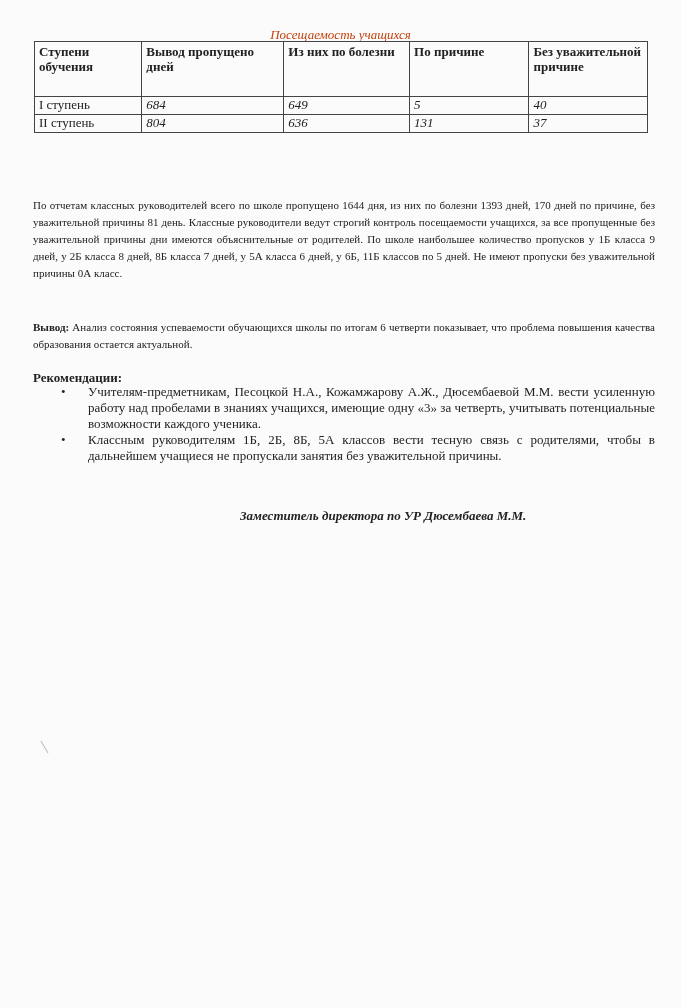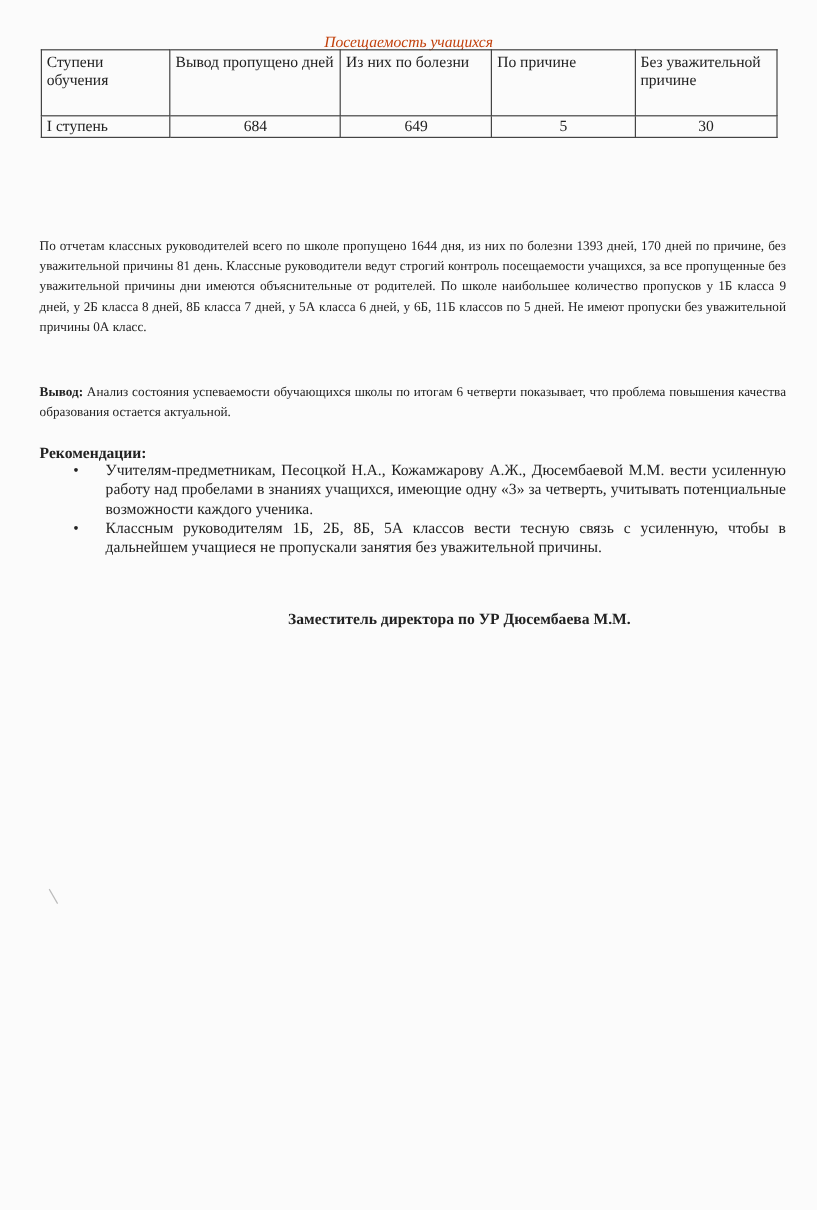--- a/index.html
+++ b/index.html
@@ -16,41 +16,41 @@
     text-align: center; font-style: italic; font-size: 13px; color: #c2410c;
   }
   table.att {
     position: absolute; left: 34px; top: 41px; width: 614px;
     border-collapse: collapse; font-size: 13px;
   }
   table.att td, table.att th {
     border: 1px solid #444; padding: 0 4px; vertical-align: top;
     line-height: 15px;
   }
-  table.att th { font-weight: normal; text-align: left; height: 52px; padding-top: 2px; }
+  table.att th { font-weight: bold; text-align: left; height: 52px; padding-top: 2px; }
   table.att td { height: 17px; }
-  table.att td.num { text-align: center; }
+  table.att td.num { text-align: left; font-style: italic; }
   .col1 { width: 101px; } .col2 { width: 137px; } .col3 { width: 121px; }
   .col4 { width: 114px; } .col5 { width: 111px; }
   .para {
     position: absolute; left: 33px; width: 622px; font-size: 11px;
     line-height: 17px; text-align: justify;
   }
   .p1 { top: 197px; }
   .p2 { top: 319px; }
   .rec-title { position: absolute; left: 33px; top: 370px; font-size: 13px; font-weight: bold; }
   ul.recs {
     position: absolute; left: 33px; top: 384px; width: 622px;
     margin: 0; padding: 0 0 0 55px; box-sizing: border-box;
     font-size: 13px; line-height: 16px; text-align: justify;
   }
   ul.recs li { margin: 0; padding-left: 0; list-style: none; position: relative; }
   ul.recs li .bullet { position: absolute; left: -27px; top: 0; }
   .signature {
-    position: absolute; left: 240px; top: 508px; font-size: 13px; font-weight: bold;
+    position: absolute; left: 240px; top: 508px; font-size: 13px; font-weight: bold; font-style: italic;
   }
   b.lead { font-weight: bold; }
   .scan-mark {
     position: absolute; left: 44px; top: 740px; width: 1px; height: 14px;
     background: #bbb; transform: rotate(-30deg);
   }
 </style>
 </head>
 <body>
 
@@ -65,38 +65,45 @@
       <th class="col2">Вывод пропущено дней</th>
       <th class="col3">Из них по болезни</th>
       <th class="col4">По причине</th>
       <th class="col5">Без уважительной причине</th>
     </tr>
     <tr>
       <td>I ступень</td>
       <td class="num">684</td>
       <td class="num">649</td>
       <td class="num">5</td>
-      <td class="num">30</td>
+      <td class="num">40</td>
+    </tr>
+    <tr>
+      <td>II ступень</td>
+      <td class="num">804</td>
+      <td class="num">636</td>
+      <td class="num">131</td>
+      <td class="num">37</td>
     </tr>
   </tbody>
     </table>
 
   <div class="para p1">По отчетам классных руководителей всего по школе пропущено 1644 дня, из них по болезни 1393 дней, 170 дней по причине, без уважительной причины  81 день. Классные руководители ведут строгий контроль посещаемости учащихся, за все пропущенные без уважительной причины дни имеются объяснительные от родителей. По школе наибольшее количество пропусков у 1Б класса 9 дней, у 2Б класса 8 дней,  8Б класса 7 дней, у 5А класса 6 дней, у 6Б, 11Б классов по 5 дней. Не имеют пропуски без уважительной причины 0А класс.</div>
 
   <div class="para p2"><b class="lead">Вывод:</b><span> Анализ состояния успеваемости обучающихся школы по итогам 6 четверти показывает, что проблема повышения качества образования остается актуальной.</span></div>
 
   <div class="rec-title">Рекомендации:</div>
 
   <ul class="recs">
     <li>
       <span class="bullet">•</span>
       <span>Учителям-предметникам, Песоцкой Н.А., Кожамжарову А.Ж., Дюсембаевой М.М. вести усиленную  работу над пробелами в знаниях учащихся, имеющие одну «3» за четверть, учитывать потенциальные возможности каждого ученика.</span>
     </li>
     <li>
       <span class="bullet">•</span>
-      <span>Классным руководителям 1Б, 2Б, 8Б, 5А классов вести тесную связь с усиленную, чтобы в дальнейшем учащиеся не пропускали занятия без уважительной причины.</span>
+      <span>Классным руководителям 1Б, 2Б, 8Б, 5А классов вести тесную связь с родителями, чтобы в дальнейшем учащиеся не пропускали занятия без уважительной причины.</span>
     </li>
   </ul>
 
   <div class="signature">Заместитель директора по УР Дюсембаева М.М.</div>
 
   <div class="scan-mark"></div>
 </div>
 
 </body></html>

